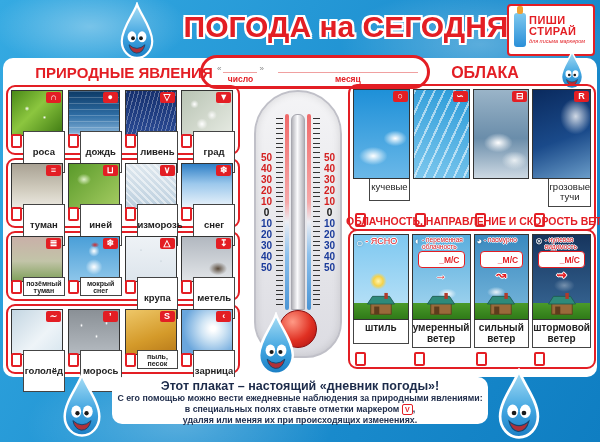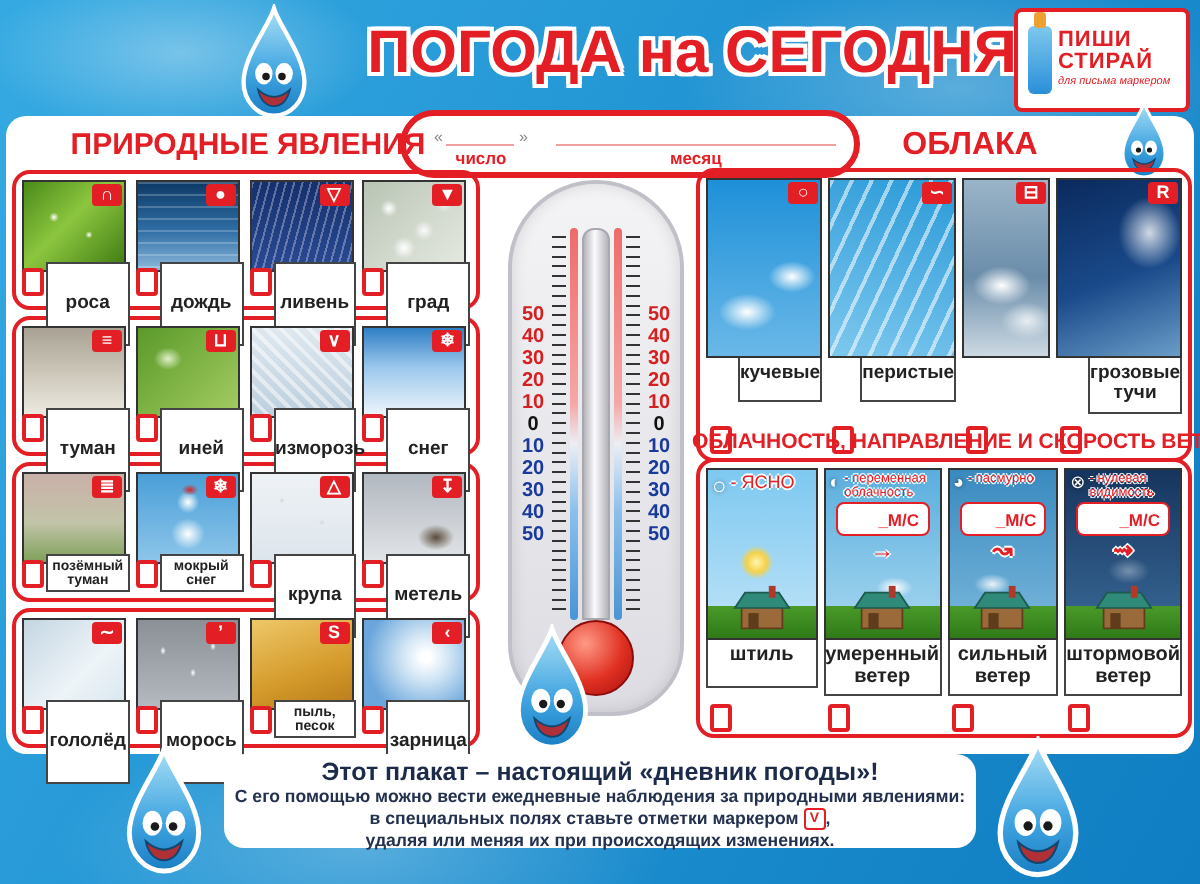--- a/index.html
+++ b/index.html
@@ -80,21 +80,21 @@
   .t-bulb{position:absolute;left:50%;bottom:8px;transform:translateX(-50%);width:36px;height:36px;border-radius:50%;
     background:radial-gradient(circle at 35% 30%,#ff9a86,#e03022 55%,#a81010);border:1.5px solid #8c0c0c;}
   .thermo-mascot{position:absolute;left:250px;top:312px;width:52px;height:64px;}
 
   
   .cl-title{position:absolute;left:430px;top:64px;width:110px;text-align:center;font-size:16px;font-weight:800;color:#e31e24;}
   .cl-group{position:absolute;left:348px;top:84px;width:248px;height:147px;border:2.5px solid #e31e24;border-radius:9px;
     box-sizing:border-box;display:flex;gap:3px;padding:3px;}
   .cloud-card{position:relative;flex:1;display:flex;flex-direction:column;}
   .cloud-card .photo{position:relative;height:90px;border:1.5px solid #333;box-sizing:border-box;}
-  .cloud-label{border:1.5px solid #444;border-top:none;background:#fff;font-size:9.5px;font-weight:700;color:#222;
+  .cloud-label{border:1.5px solid #444;border-top:none;background:#fff;font-size:9.5px;font-weight:400;color:#222;
     text-align:center;line-height:1.1;padding:3px 0;min-height:22px;white-space:pre-line;box-sizing:border-box;margin-left:16px;}
   .cloud-card .checkbox{position:absolute;left:2px;bottom:-1px;}
   .c-kuch{background:radial-gradient(22px 14px at 35% 75%,#fff,transparent 65%),radial-gradient(18px 12px at 75% 55%,#fff,transparent 65%),linear-gradient(180deg,#1e90d8,#6ab8e8);}
   .c-per{background:repeating-linear-gradient(115deg,rgba(255,255,255,.55) 0 2px,transparent 2px 9px),linear-gradient(200deg,#2a9ad8,#7ec8ee);}
   .c-dozh{background:radial-gradient(24px 16px at 45% 60%,#fff,transparent 60%),radial-gradient(20px 14px at 75% 80%,#e8eef2,transparent 65%),linear-gradient(180deg,#9ab4c8,#6a8daa 55%,#cdd9e3);}
   .c-groz{background:radial-gradient(26px 30px at 75% 30%,rgba(255,255,255,.8),transparent 60%),linear-gradient(160deg,#0a2a5e,#1a4a8a 55%,#6a9cc8);}
 
   
   .w-title{position:absolute;left:346px;top:215px;width:252px;text-align:center;font-size:10.5px;font-weight:800;color:#e31e24;white-space:nowrap;}
   .w-group{position:absolute;left:348px;top:229px;width:248px;height:140px;border:2.5px solid #e31e24;border-radius:9px;
@@ -371,21 +371,20 @@
     <div class="photo c-kuch">
       <span class="badge">○</span>
     </div>
     <div class="cloud-label">кучевые</div>
     <span class="checkbox"></span>
   </div>
       <div class="cloud-card">
     <div class="photo c-per">
       <span class="badge">∽</span>
     </div>
-    <div class="cloud-label">перистые</div>
     <span class="checkbox"></span>
   </div>
       <div class="cloud-card">
     <div class="photo c-dozh">
       <span class="badge">⊟</span>
     </div>
     <span class="checkbox"></span>
   </div>
       <div class="cloud-card">
     <div class="photo c-groz">

